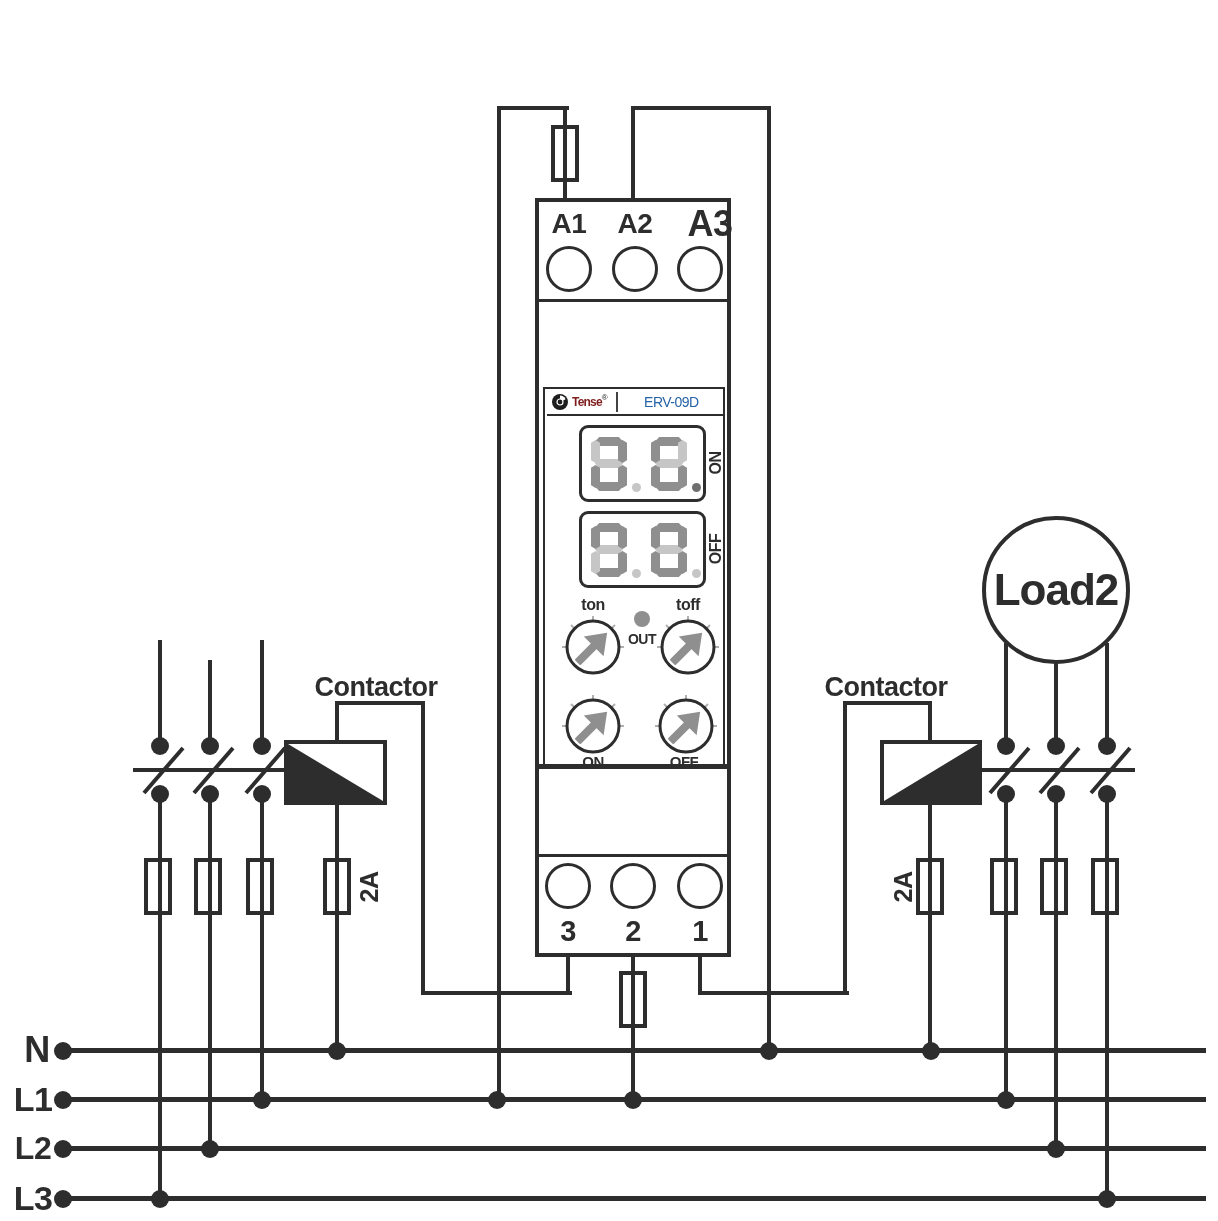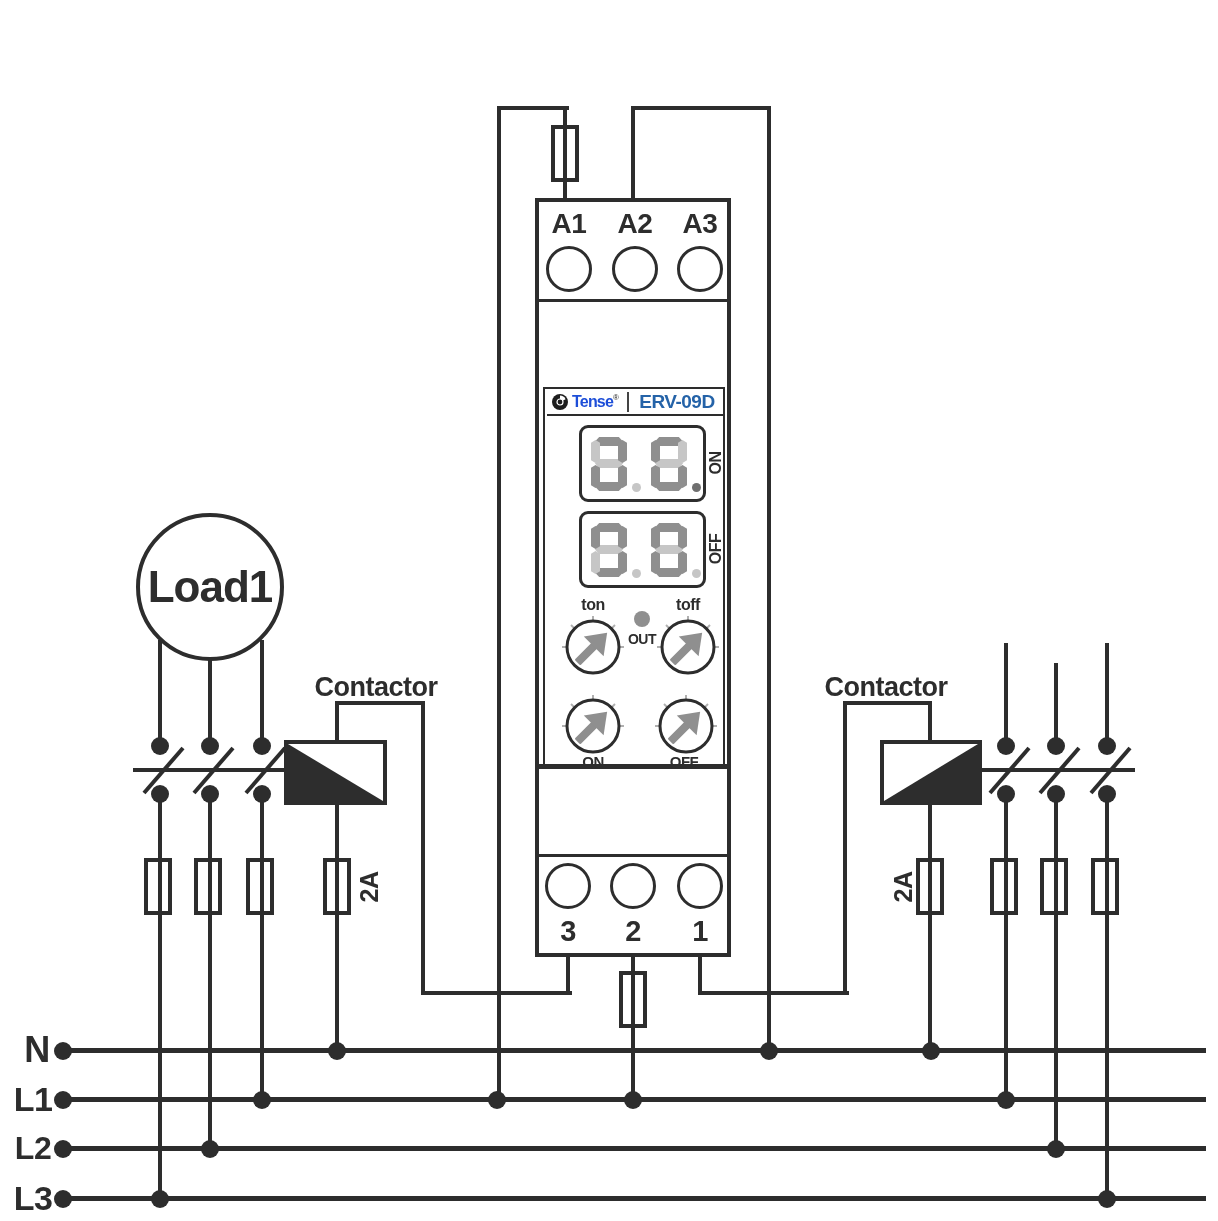--- a/index.html
+++ b/index.html
@@ -30,22 +30,22 @@
   .seg-h{height:9px;width:28px;left:4px;clip-path:polygon(15% 0,85% 0,100% 50%,85% 100%,15% 100%,0 50%)}
   .seg-v{width:9px;height:23px;clip-path:polygon(0 12%,50% 0,100% 12%,100% 88%,50% 100%,0 88%)}
   .st{top:0}.sm{top:22px}.sb{top:45px}
   .stl{left:0;top:3px}.str{right:0;top:3px}.sbl{left:0;top:28px}.sbr{right:0;top:28px}
   .dp{position:absolute;width:9px;height:9px;border-radius:50%;background:var(--segment-light)}
   .dp.dark{background:#6f6f6f}
   .knob{position:absolute;width:70px;height:70px;transform:translate(-50%,-50%)}
   .led{position:absolute;width:16px;height:16px;border-radius:50%;background:var(--led);transform:translate(-50%,-50%)}
   .title{position:absolute;left:0;right:0;top:6px;text-align:center;font-size:47px;font-weight:bold;letter-spacing:-1px;color:#2b2b2b}
   .brandbar{position:absolute;left:2px;top:1px;width:178px;height:26px;border-bottom:2px solid var(--ink);display:flex;align-items:center}
-  .brandname{font-weight:bold;font-size:16px;letter-spacing:-0.8px;color:#1d4ed8}
-  .model{font-weight:bold;font-size:19px;color:var(--model-text);letter-spacing:-0.5px}
+  .brandname{font-weight:bold;font-size:12px;letter-spacing:-0.8px;color:#7f1d1d}
+  .model{font-weight:normal;font-size:14px;color:var(--model-text);letter-spacing:-0.5px}
   svg.overlay{position:absolute;left:0;top:0;pointer-events:none}
 </style>
 </head>
 <body>
 
 <div class="canvas">
 
 
   <div class="wv" style="left:497px;top:106px;height:996px"></div>
   <div class="wh" style="left:497px;top:106px;width:72px"></div>
@@ -141,42 +141,42 @@
   <div class="fuse" style="left:246px;top:858px"></div>
   <div class="fuse" style="left:323px;top:858px"></div>
   <div class="fuse" style="left:619px;top:971px"></div>
   <div class="fuse" style="left:916px;top:858px"></div>
   <div class="fuse" style="left:990px;top:858px"></div>
   <div class="fuse" style="left:1040px;top:858px"></div>
   <div class="fuse" style="left:1091px;top:858px"></div>
   <div class="clabel rot" style="left:369px;top:887px;font-size:25px">2A</div>
   <div class="clabel rot" style="left:903px;top:887px;font-size:25px">2A</div>
 
-  <div class="load" style="left:136px;top:513px">
-    <span>Load1</span>
+  <div class="load" style="left:982px;top:516px">
+    <span>Load2</span>
   </div>
 
   <div class="clabel" style="left:376px;top:687px;font-size:27px">Contactor</div>
   <div class="clabel" style="left:886px;top:687px;font-size:27px">Contactor</div>
   <div class="coil" style="left:284px;top:740px;width:103px;height:65px">
     <svg width="95" height="57" viewBox="0 0 95 57">
         <polygon points="0,0 95,57 0,57" fill="#2d2d2d"></polygon>
       </svg>
   </div>
   <div class="coil" style="left:880px;top:740px;width:102px;height:65px">
     <svg width="94" height="57" viewBox="0 0 94 57">
         <polygon points="0,57 94,0 94,57" fill="#2d2d2d"></polygon>
       </svg>
   </div>
 
   <div class="device">
 
     <div class="clabel" style="left:30px;top:22px;font-size:28px">A1</div>
     <div class="clabel" style="left:96px;top:22px;font-size:28px">A2</div>
-    <div class="clabel" style="left:161px;top:22px;font-size:28px">A3</div>
+    <div class="clabel" style="left:171px;top:22px;font-size:36px">A3</div>
     <div class="term" style="left:30px;top:67px"></div>
     <div class="term" style="left:96px;top:67px"></div>
     <div class="term" style="left:161px;top:67px"></div>
     <div class="abs" style="left:0;top:97px;width:188px;height:3px;background:var(--ink)"></div>
 
     <div class="panel">
       <div class="brandbar">
         <svg width="18" height="18" style="margin-left:4px">
           <circle cx="9" cy="9" r="8" fill="#1d1d1d"></circle>
           <path d="M9 9 L9 2.6 A6.4 6.4 0 0 1 14.6 6.2 Z" fill="#fff"></path>

